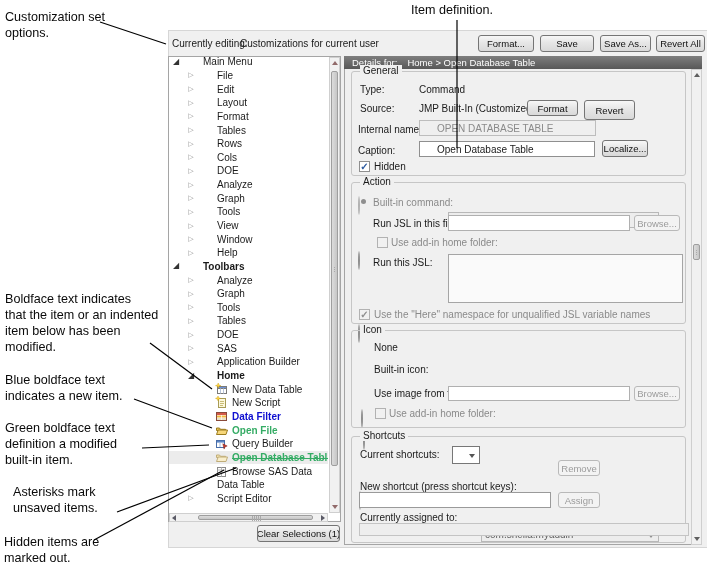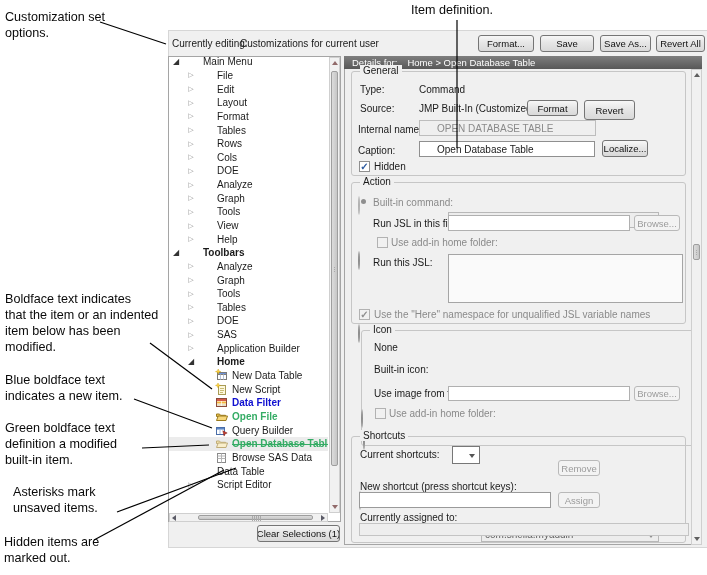--- a/index.html
+++ b/index.html
@@ -152,20 +152,24 @@
     <div class="trow lv1">
       <span class="tarrow collapsed">▷</span>
       <span class="tlabel">Tools</span>
     </div>
     <div class="trow lv1">
       <span class="tarrow collapsed">▷</span>
       <span class="tlabel">View</span>
     </div>
     <div class="trow lv1">
       <span class="tarrow collapsed">▷</span>
+      <span class="tlabel">Window</span>
+    </div>
+    <div class="trow lv1">
+      <span class="tarrow collapsed">▷</span>
       <span class="tlabel">Help</span>
     </div>
     <div class="trow lv0 bold">
       <span class="tarrow expanded">◢</span>
       <span class="tlabel">Toolbars</span>
     </div>
     <div class="trow lv1">
       <span class="tarrow collapsed">▷</span>
       <span class="tlabel">Analyze</span>
     </div>
@@ -352,21 +356,21 @@
 <div class="abs combo combo-dis" style="left:481px;top:234px;width:178px;height:16px">
   <span>com.sheila.myaddin</span>
 </div>
 <span class="abs radio" style="left:358px;top:257px"></span>
 <span class="abs lbl" style="left:373px;top:257px">Run this JSL:</span>
 <textarea class="abs ta" style="left: 448px; top: 254px; width: 235px; height: 49px;"></textarea>
 <span class="abs cb cb-chk cb-dis" style="left:359px;top:309px"></span>
 <span class="abs lbl dis" style="left:374px;top:309px">Use the "Here" namespace for unqualified JSL variable names</span>
 
 
-<div class="abs grp" style="left:361px;top:330px;width:335px;height:116px">
+<div class="abs grp" style="left:351px;top:330px;width:335px;height:98px">
   <span class="legend">Icon</span>
 </div>
 <span class="abs radio" style="left:359px;top:342px"></span>
 <span class="abs lbl" style="left:374px;top:342px">None</span>
 <span class="abs radio radio-sel" style="left:359px;top:364px"></span>
 <span class="abs lbl" style="left:374px;top:364px">Built-in icon:</span>
 <div class="abs combo" style="left:452px;top:360px;width:28px;height:18px;border-color:#777"></div>
 <span class="abs radio" style="left:359px;top:388px"></span>
 <span class="abs lbl" style="left:374px;top:388px">Use image from file:</span>
 <input class="abs inp" style="left: 448px; top: 386px; width: 182px; height: 15px; border-color: rgb(176, 176, 176);">

